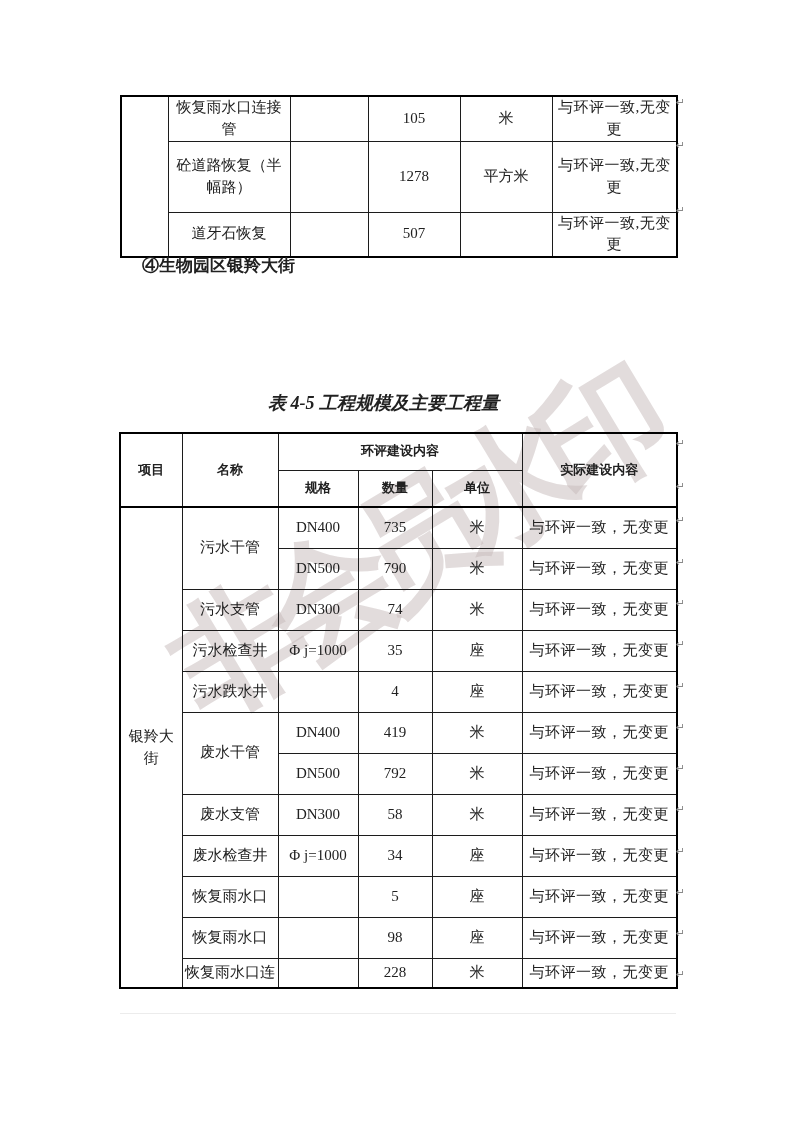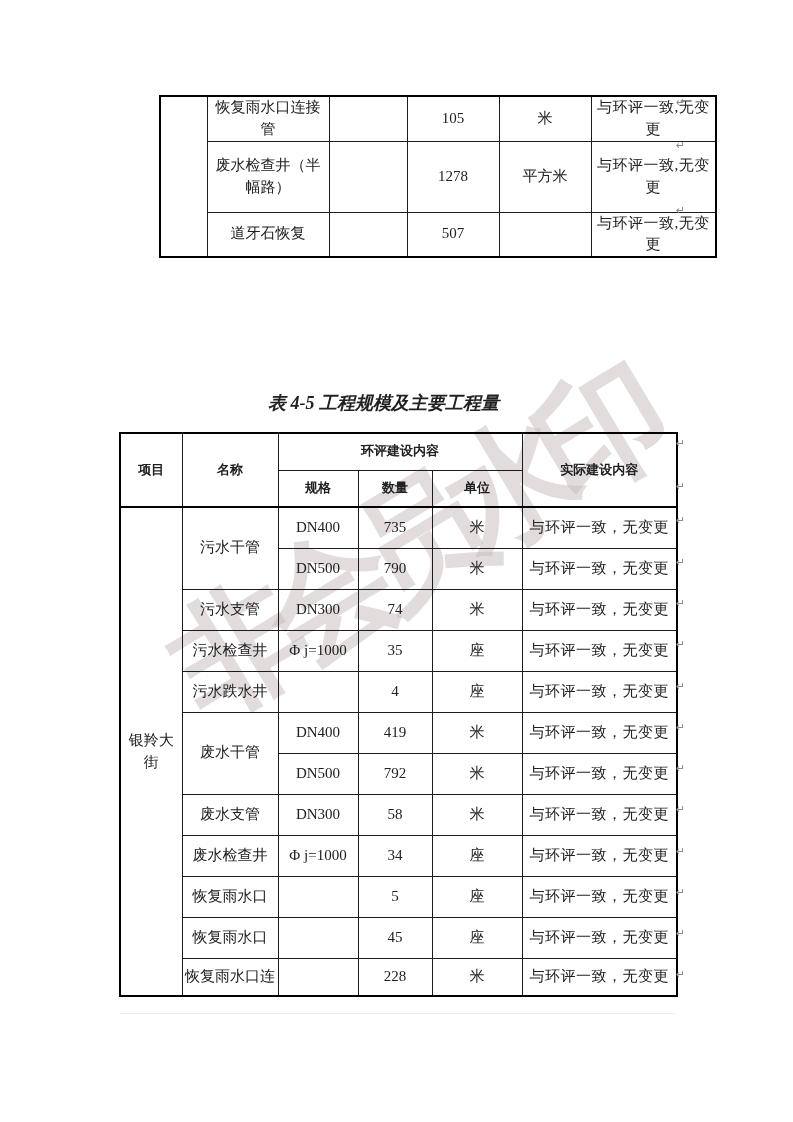--- a/index.html
+++ b/index.html
@@ -18,21 +18,21 @@
   }
   
   .tbl {
     position:absolute; border-collapse:collapse; table-layout:fixed;
     z-index:1; background:transparent; border:2px solid #000;
   }
   .tbl td {
     border:1px solid #1c1c1c; text-align:center; vertical-align:middle;
     font-size:15px; padding:0 2px; overflow:hidden; line-height:1.45;
   }
-  .top-tbl { left:120px; top:95px; width:556px;margin-left:39px; }
+  .top-tbl { left:120px; top:95px; width:556px; }
   .main-tbl { left:119px; top:432px; width:557px; }
   .main-tbl td.h { font-weight:bold; font-size:13px; }
   .main-tbl tr.r1 > td { border-top:2px solid #000; }
   .actual-cell { letter-spacing:0.5px; }
   
   .heading {
     position:absolute; left:99px; top:256px; width:596px; z-index:1;
     font-weight:bold; font-size:17px; text-indent:43px; line-height:20px;
   }
   .para {
@@ -74,36 +74,37 @@
     <tbody>
       <tr style="height:37px">
         <td rowspan="3"></td>
         <td>恢复雨水口连接管</td>
         <td></td>
         <td>105</td>
         <td>米</td>
         <td class="actual-cell">与环评一致,无变更</td>
       </tr>
       <tr style="height:71px">
-        <td>废水检查井（半幅路）</td>
+        <td>砼道路恢复（半幅路）</td>
         <td></td>
         <td>1278</td>
         <td>平方米</td>
         <td class="actual-cell">与环评一致,无变更</td>
       </tr>
       <tr style="height:39px">
         <td>道牙石恢复</td>
         <td></td>
         <td>507</td>
         <td></td>
         <td class="actual-cell">与环评一致,无变更</td>
       </tr>
     </tbody>
   </table>
 
+  <div class="heading">④生物园区银羚大街</div>
 
 
   <div class="caption">表 4-5 工程规模及主要工程量</div>
 
   <table class="tbl main-tbl">
     <colgroup>
       <col style="width:62px">
         <col style="width:96px">
         <col style="width:80px">
       <col style="width:74px">
@@ -188,25 +189,25 @@
       <tr style="height:41px">
         <td>恢复雨水口</td>
         <td></td>
         <td>5</td>
         <td>座</td>
         <td class="actual-cell">与环评一致，无变更</td>
       </tr>
       <tr style="height:41px">
         <td>恢复雨水口</td>
         <td></td>
-        <td>45</td>
-        <td>座</td>
-        <td class="actual-cell">与环评一致，无变更</td>
-      </tr>
-      <tr style="height:38px">
+        <td>98</td>
+        <td>座</td>
+        <td class="actual-cell">与环评一致，无变更</td>
+      </tr>
+      <tr style="height:30px">
         <td>恢复雨水口连</td>
         <td></td>
         <td>228</td>
         <td>米</td>
         <td class="actual-cell">与环评一致，无变更</td>
       </tr>
     </tbody>
   </table>
 
   <span class="pmark" style="top:96px">↵</span>

